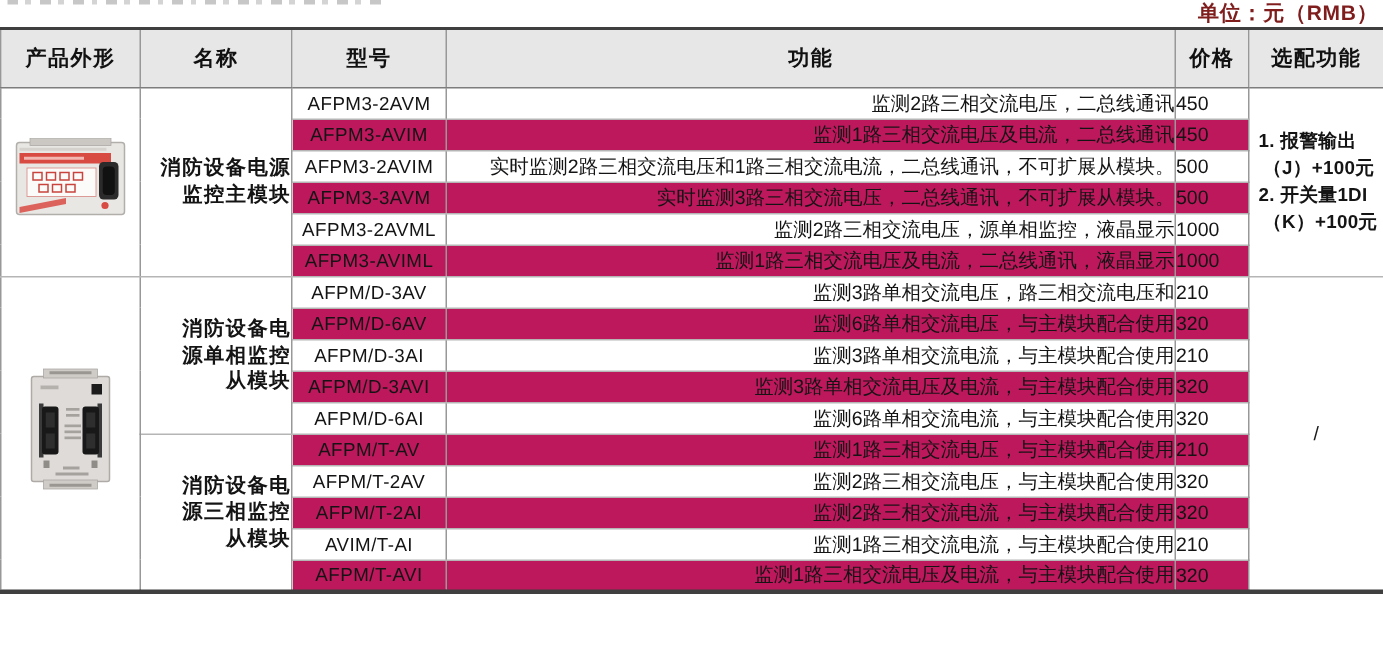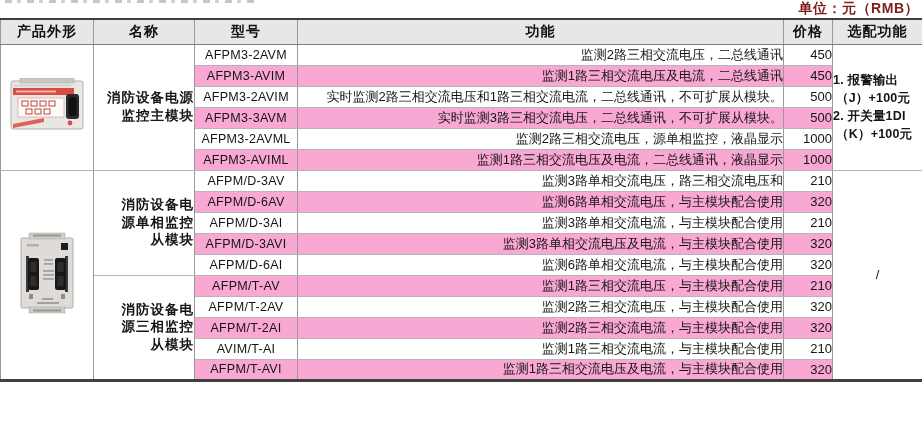--- a/index.html
+++ b/index.html
@@ -39,50 +39,50 @@
   th, td {
     border-left: 1px solid #989898;
     border-right: 1px solid #989898;
     border-top: 1px solid #b5b5b5;
     border-bottom: 1px solid #b5b5b5;
     overflow: hidden;
   }
   th {
     background: #e7e7e7;
     font-size: 14px; font-weight: bold; color: #111;
-    height: 25px;
+    height: 39px;
     border-bottom: 1px solid #7d7d7d;
     letter-spacing: 1px;
   }
   tbody td { height: 21px; }
-  tr.even .zebra { background: #f9a8d4; }
+  tr.even .zebra { background: #be185d; }
   tr.odd  .zebra { background: #ffffff; }
 
   td.model-cell {
     text-align: center;
     font-size: 12.5px; letter-spacing: .3px; color: #141414;
     white-space: nowrap;
   }
   td.function-cell {
     font-size: 13px; padding-left: 5px; color: #141414;
     white-space: nowrap;
     text-align: right;
   }
   td.price-cell {
-    text-align: right; font-size: 13px; color: #141414;
+    text-align: left; font-size: 13px; color: #141414;
   }
   td.span-cell { background: #ffffff; vertical-align: middle; }
   td.name-cell {
     text-align: right; font-size: 13.5px; font-weight: bold;
     color: #141414; line-height: 1.3; letter-spacing: 1px;
   }
   td.photo-cell { text-align: center; }
   td.optional-cell {
     font-size: 12.5px; font-weight: bold; color: #141414;
-    line-height: 1.45; letter-spacing: .2px;
+    padding-left: 6px; line-height: 1.45; letter-spacing: .2px;
     white-space: nowrap;
   }
   .opt-line.indent { padding-left: 3px; }
   td.optional-slash { text-align: center; font-size: 13px; font-weight: normal; }
 
   .photo-wrap { display: inline-block; line-height: 0; }
 </style>
 </head>
 <body>
 

